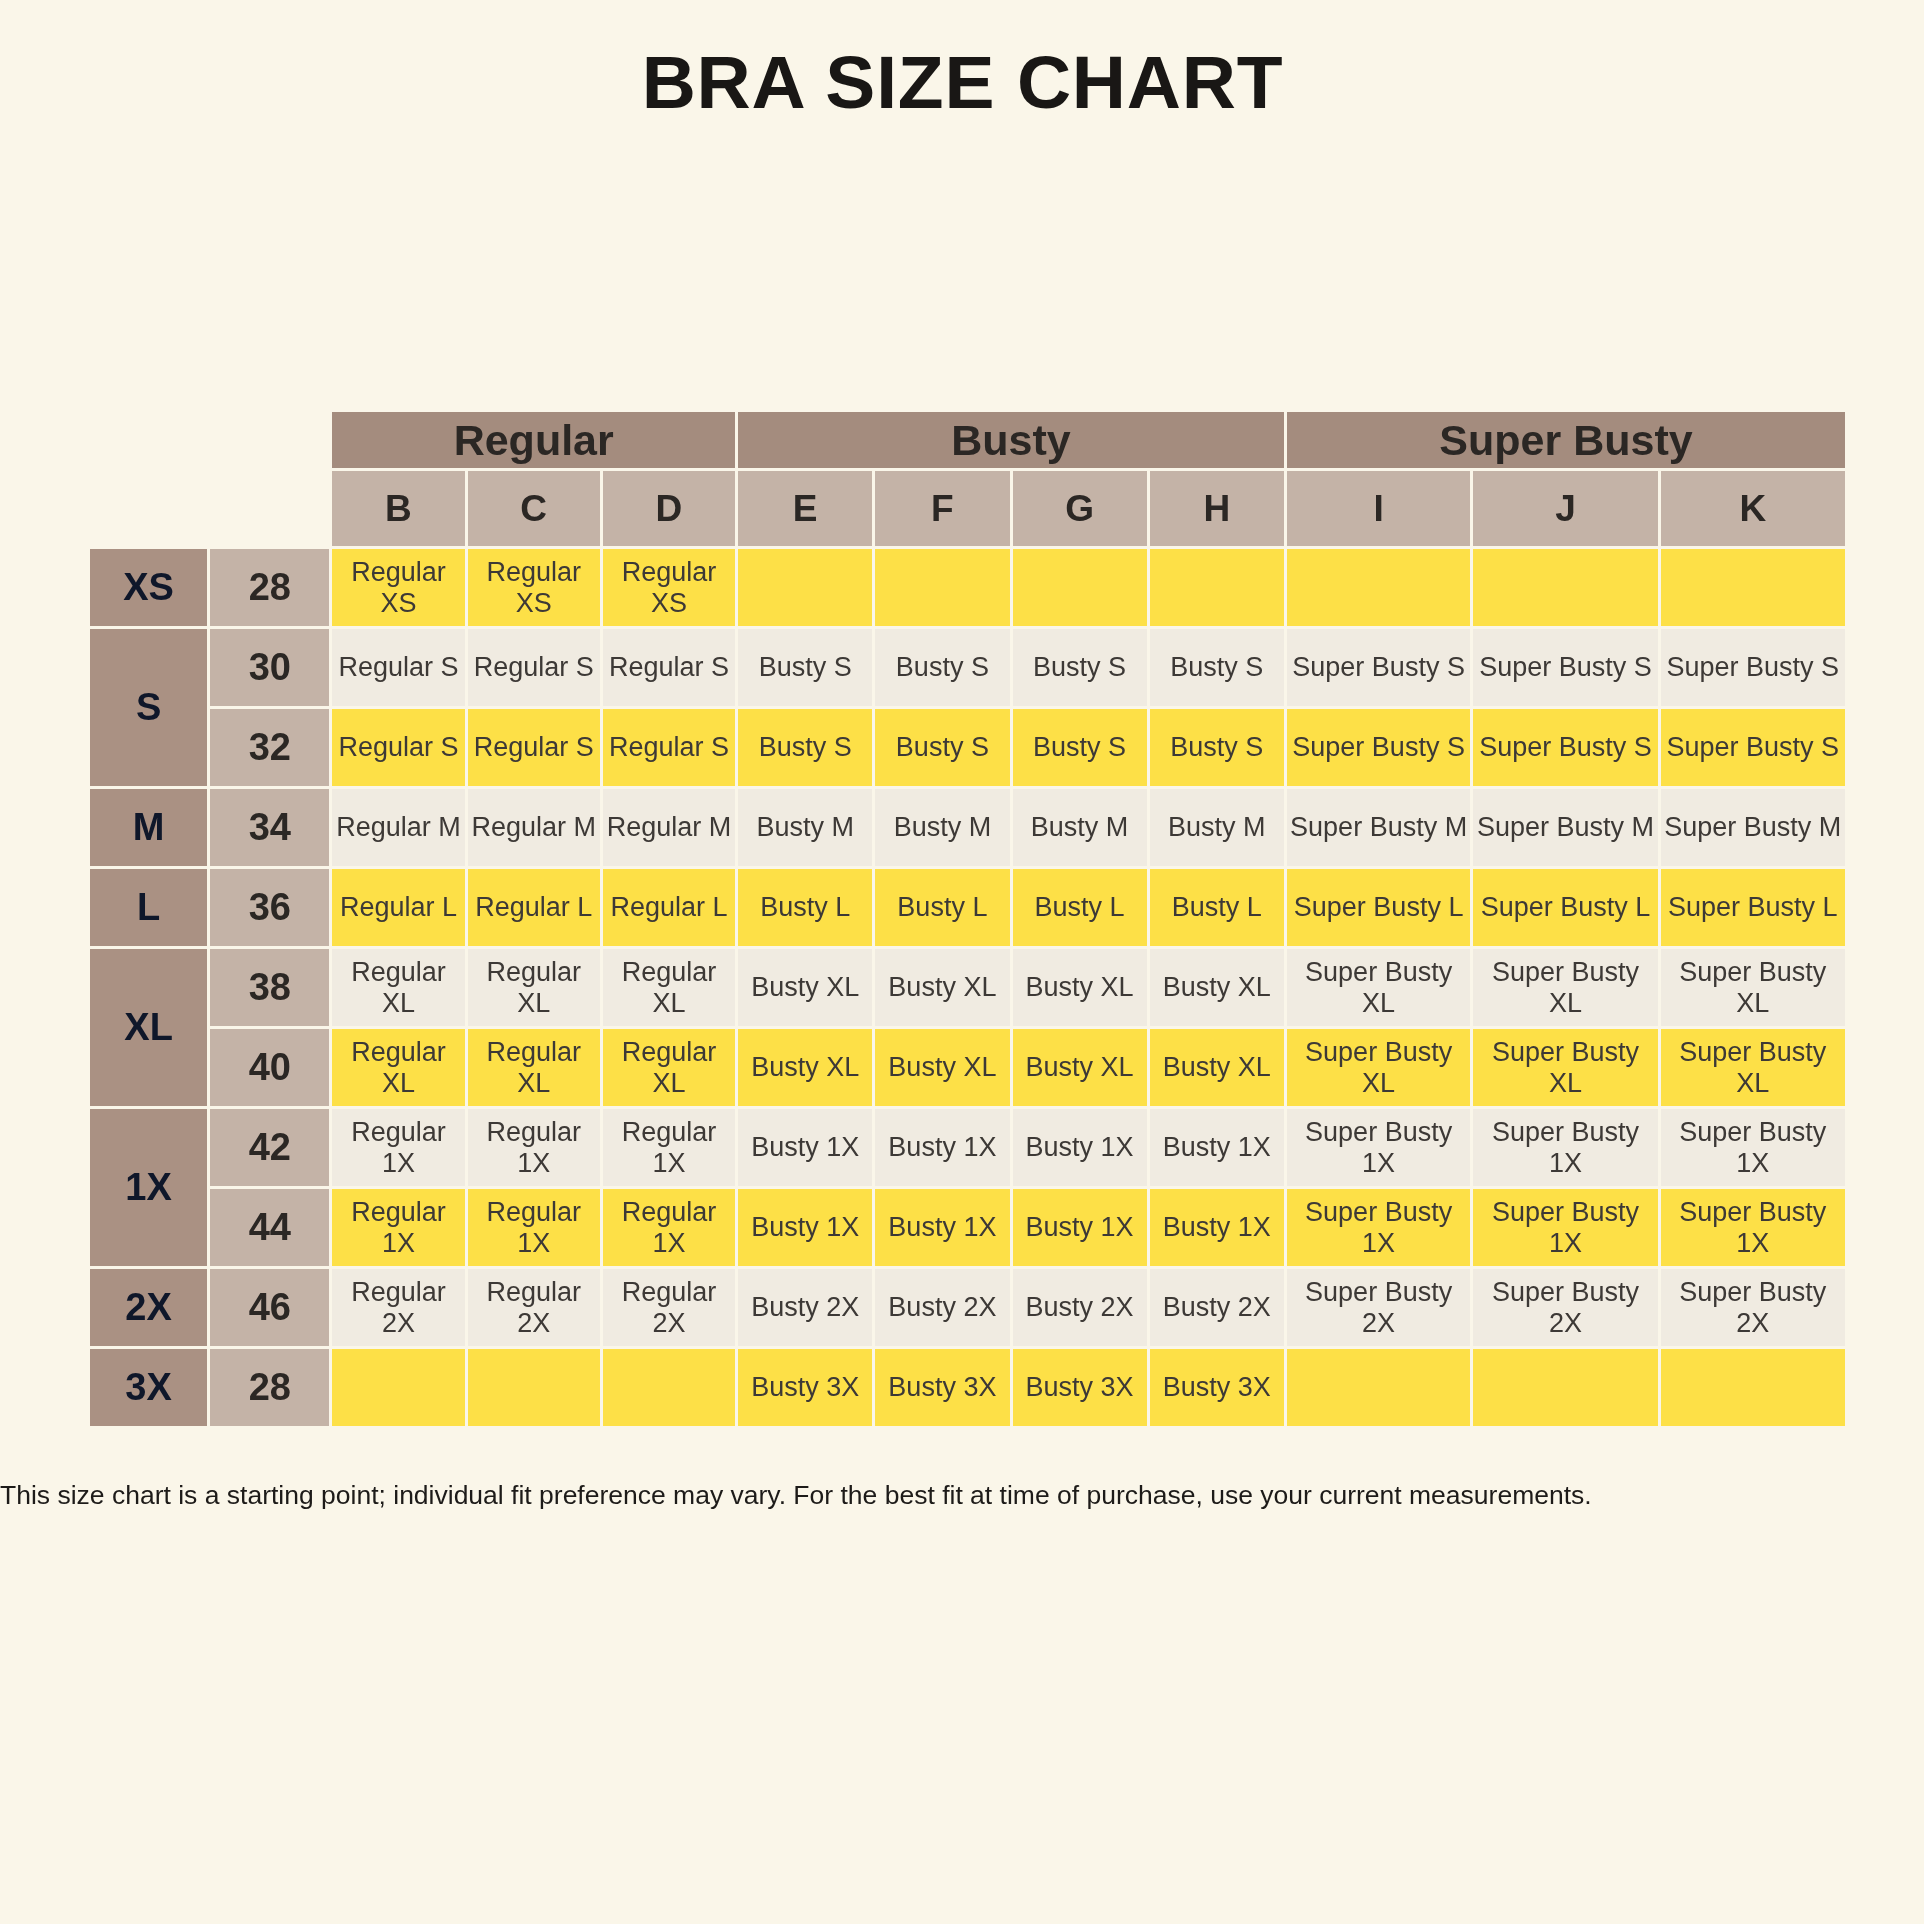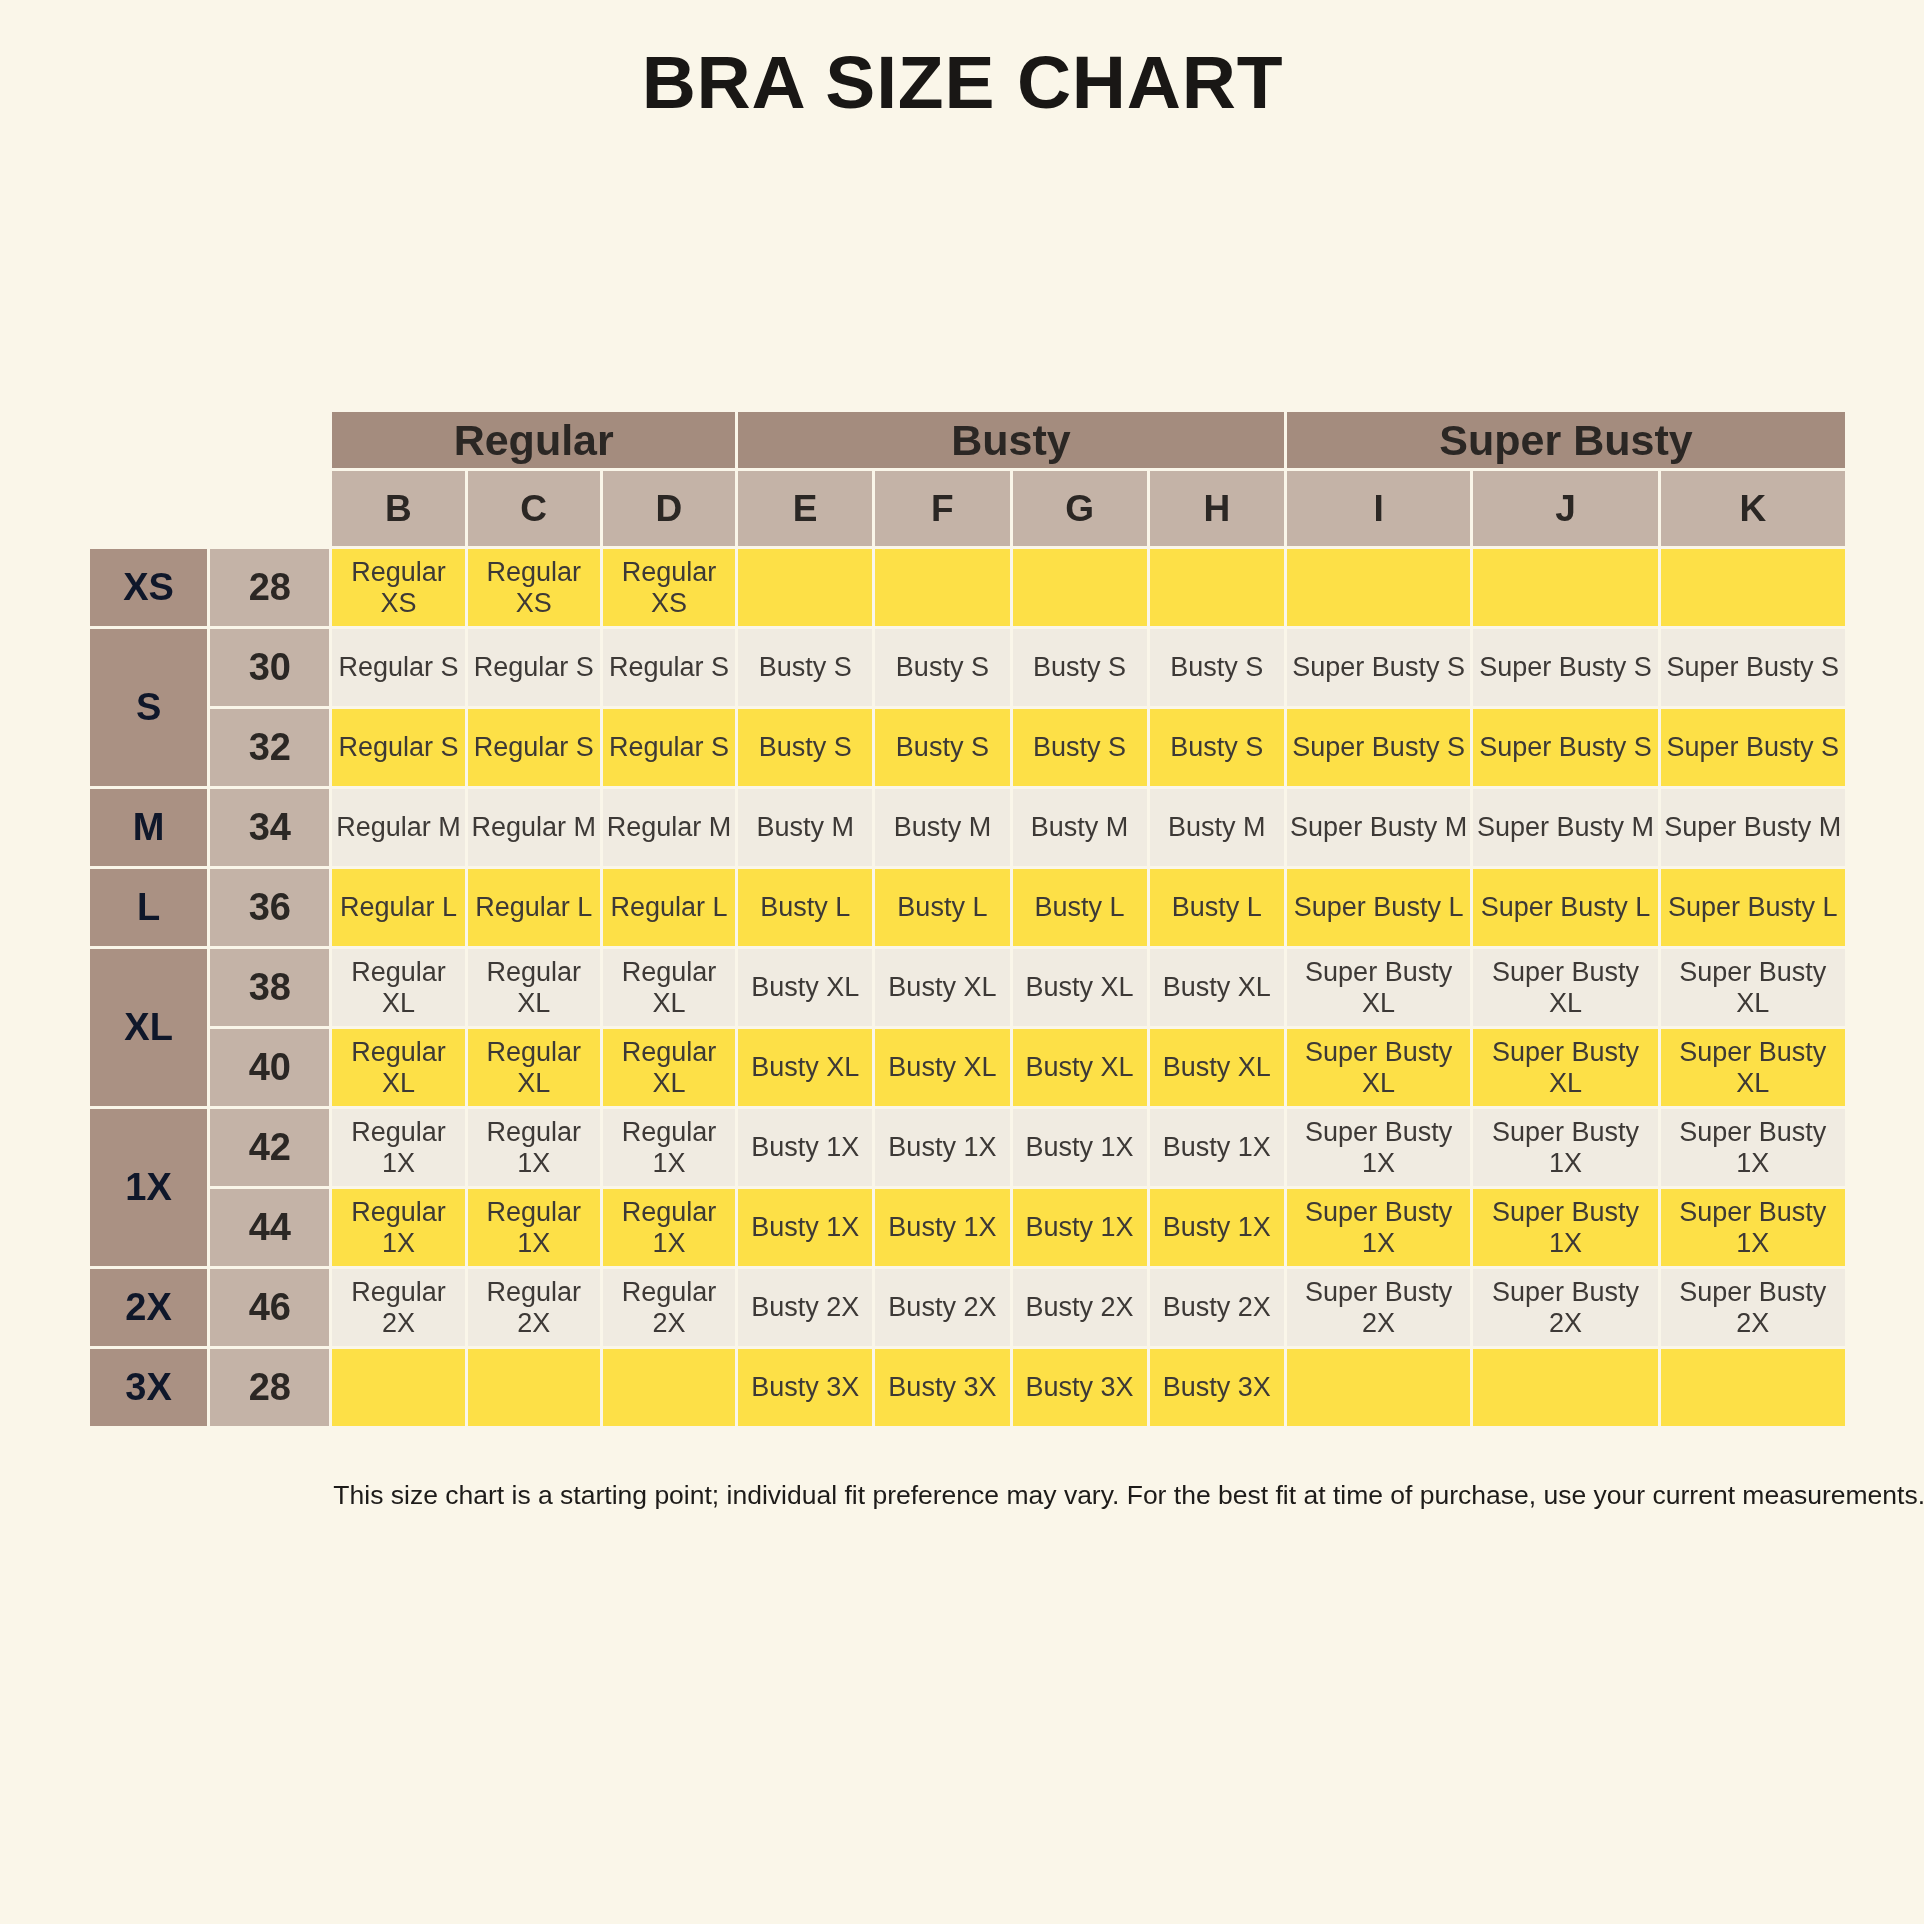--- a/index.html
+++ b/index.html
@@ -72,21 +72,21 @@
     font-weight: 400;
     color: #3d3936;
   }
   tr.shade-light td.data { background: #f0ebe1; }
   tr.shade-dark  td.data { background: #fde047; }
   .footnote {
     position: absolute;
     top: 1480px;
     left: 0;
     width: 100%;
-    text-align: right;
+    text-align: left;
     font-size: 26.5px;
     font-weight: 400;
     color: #1d1b19;
     line-height: 1.2;
   }
   .brand {
     position: absolute;
     top: 1777px;
     left: 0;
     width: 100%;

